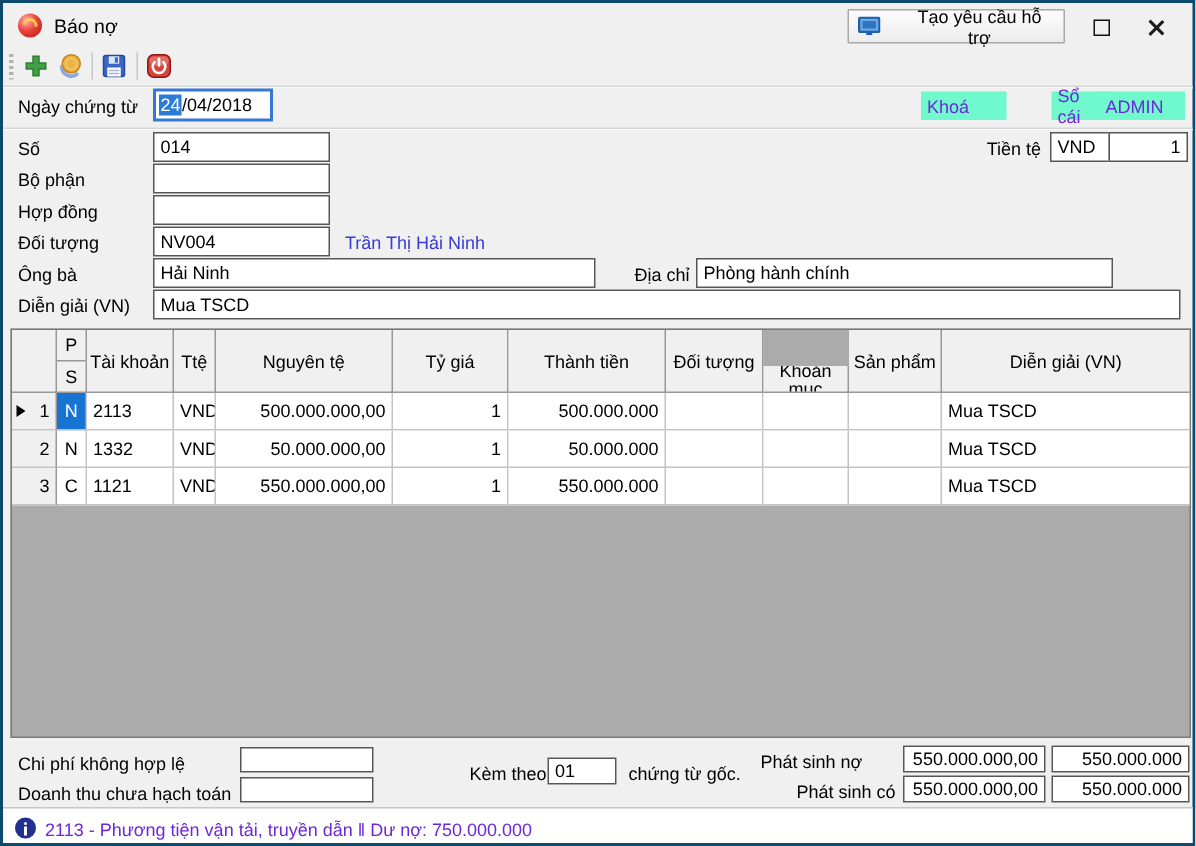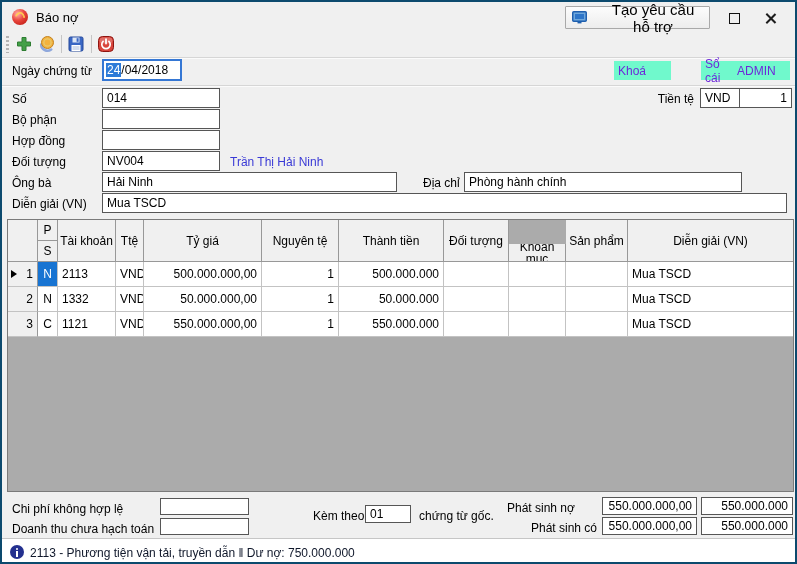--- a/index.html
+++ b/index.html
@@ -15,21 +15,21 @@
   }
   .tb.num{justify-content:flex-end;}
   
   .app-icon{position:absolute;left:10px;top:7px;width:16px;height:16px;border-radius:50%;
     background:radial-gradient(circle at 35% 30%, #FF9E95 8%, #E8453C 45%, #C21F17 85%);}
   .app-icon::after{content:"";position:absolute;inset:3px;border-radius:50%;
     border:2px solid rgba(255,213,79,.85);border-left-color:transparent;border-bottom-color:transparent;transform:rotate(-35deg);}
   .title{position:absolute;left:34px;top:8px;font-size:13px;}
   .support-btn{position:absolute;left:563px;top:4px;width:145px;height:23px;box-sizing:border-box;
     background:linear-gradient(#FCFCFC,#EDEDED);border:1px solid #A9A9A9;border-radius:1px;
-    display:flex;align-items:center;justify-content:center;gap:16px;font-size:15px;font-family:inherit;cursor:default;}
+    display:flex;align-items:center;justify-content:center;gap:16px;font-size:12px;font-family:inherit;cursor:default;}
   .btn-max{position:absolute;left:716px;top:5px;width:32px;height:22px;display:flex;align-items:center;justify-content:center;}
   .sq{width:9px;height:9px;border:1px solid #111;}
   .btn-close{position:absolute;left:751px;top:5px;width:34px;height:22px;display:flex;align-items:center;justify-content:center;}
   .x-icon{position:relative;width:13px;height:13px;}
   .x-icon::before,.x-icon::after{content:"";position:absolute;left:6px;top:0;width:1.5px;height:13px;background:#1c1c1c;}
   .x-icon::before{transform:rotate(45deg);}
   .x-icon::after{transform:rotate(-45deg);}
   
   .grip{position:absolute;left:4px;top:34px;width:3px;height:17px;
     background:repeating-linear-gradient(to bottom,#B4B4B4 0 2px,transparent 2px 4px);}
@@ -62,21 +62,21 @@
   .dc.center{justify-content:center;padding:0;}
   .dc.right{justify-content:flex-end;}
   .dc.selected{background:#1874D2;color:#fff;}
   .row-arrow{position:absolute;left:3px;top:8px;width:0;height:0;
     border-top:4.5px solid transparent;border-bottom:4.5px solid transparent;border-left:6px solid #000;}
   
   .statusbar{position:absolute;left:0;top:536px;width:797px;height:27px;background:#fff;border-top:1px solid #C6C6C6;box-sizing:border-box;}
   .info-icon{position:absolute;left:8px;top:6px;width:14px;height:14px;border-radius:50%;background:#23308F;}
   .info-icon::before{content:"";position:absolute;left:6px;top:2.5px;width:2px;height:2px;background:#fff;border-radius:50%;}
   .info-icon::after{content:"";position:absolute;left:6px;top:6px;width:2px;height:5.5px;background:#fff;}
-  .status-text{position:absolute;left:28px;top:7px;color:#0f172a;white-space:nowrap;}
+  .status-text{position:absolute;left:28px;top:7px;color:#6d28d9;white-space:nowrap;}
 </style>
 </head>
 <body>
 
 <div class="window">
 
   <div class="app-icon"></div>
   <div class="title">Báo nợ</div>
   <button class="support-btn">
     <span style="display:flex;">
@@ -175,22 +175,22 @@
 
   <div class="grid">
     <div class="ghead">
       <div class="hc"></div>
       <div class="hc ps">
         <span>P</span>
         <span>S</span>
       </div>
       <div class="hc">Tài khoản</div>
       <div class="hc">Ttệ</div>
+      <div class="hc">Nguyên tệ</div>
       <div class="hc">Tỷ giá</div>
-      <div class="hc">Nguyên tệ</div>
       <div class="hc">Thành tiền</div>
       <div class="hc">Đối tượng</div>
       <div class="hc" style="padding:0 4px;margin-top:24px;">Khoản mục</div>
       <div class="hc">Sản phẩm</div>
       <div class="hc">Diễn giải (VN)</div>
     </div>
 
     <div class="grow">
       <div class="dc sel-col">
         <span class="row-arrow"></span>

